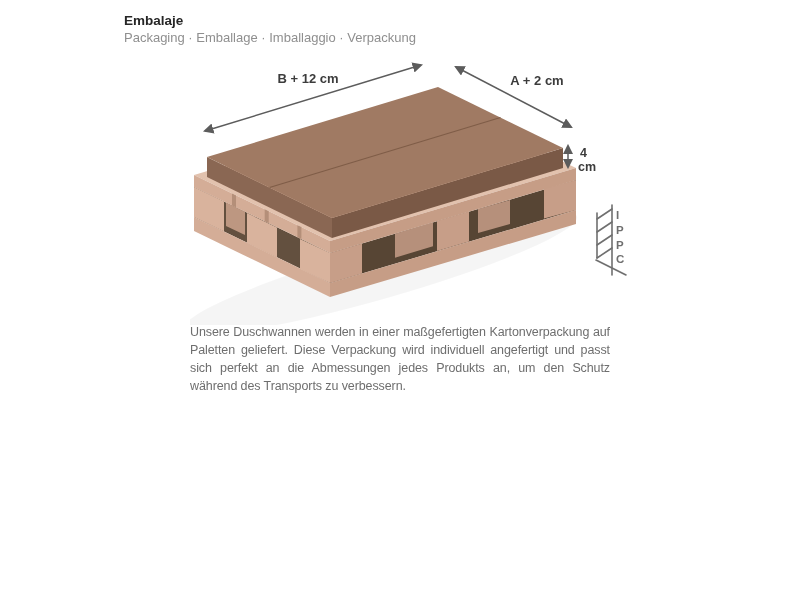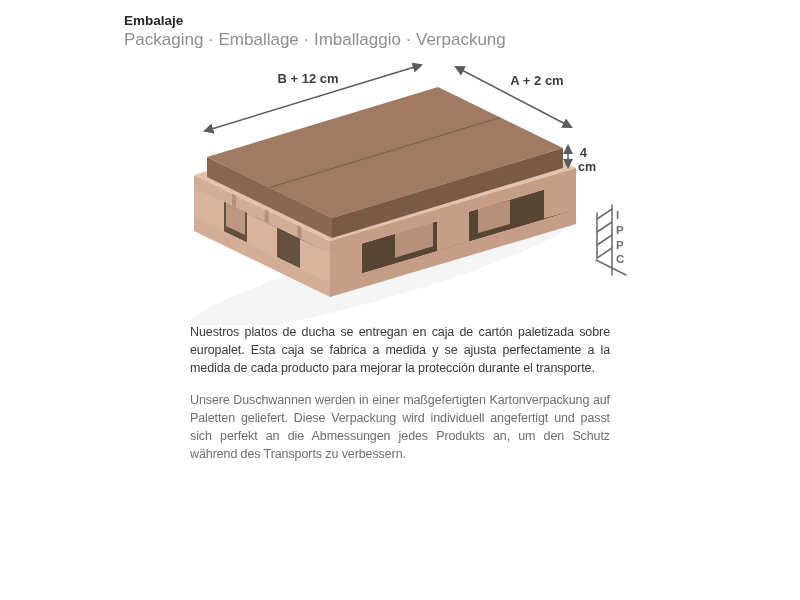--- a/index.html
+++ b/index.html
@@ -2,21 +2,21 @@
 <html><head>
 <meta charset="utf-8">
 <style>
   html,body { margin:0; padding:0; background:#fff; }
   .page {
     position:relative; width:800px; height:600px; background:#ffffff;
     font-family:"Liberation Sans", sans-serif; overflow:hidden;
   }
   .header { position:absolute; left:124px; top:13px; }
   .title { margin:0; font-size:13.5px; font-weight:bold; color:#262626; letter-spacing:0; }
-  .subtitle { margin:2px 0 0 0; font-size:17px; color:#8f8f8f; }
+  .subtitle { margin:2px 0 0 0; font-size:13px; color:#8f8f8f; }
   .illustration { position:absolute; left:190px; top:55px; }
   .text-col { position:absolute; left:190px; top:323px; width:420px; text-align:justify; }
   p.para {
     margin:0 0 9px 0; font-size:12.5px; line-height:18px;
     color:#6e6e6e; letter-spacing:-0.1px;
   }
   p.para.primary { color:#3a3a3a; margin-bottom:14px; }
   text.dim {
     font-family:"Liberation Sans", sans-serif;
     font-size:13px; font-weight:bold;
@@ -106,17 +106,16 @@
       <line x1="407" y1="203" x2="422" y2="193" stroke="#6f6f6f"></line>
       <line x1="406" y1="205" x2="436" y2="220" stroke="#6f6f6f"></line>
       <text class="ippc-letter" stroke="none" x="426" y="164" fill="#6f6f6f">I</text>
       <text class="ippc-letter" stroke="none" x="426" y="179" fill="#6f6f6f">P</text>
       <text class="ippc-letter" stroke="none" x="426" y="194" fill="#6f6f6f">P</text>
       <text class="ippc-letter" stroke="none" x="426" y="208" fill="#6f6f6f">C</text>
     </g>
   </svg>
 
   <main class="text-col">
-    <p class="para primary">Nuestros platos de ducha se entregan en caja de cartón paletizada sobre europalet. Esta caja se fabrica a medida y se ajusta perfectamente a la medida de cada producto para mejorar la protección durante el transporte.</p>
     <p class="para">Unsere Duschwannen werden in einer maßgefertigten Kartonverpackung auf Paletten geliefert. Diese Verpackung wird individuell angefertigt und passt sich perfekt an die Abmessungen jedes Produkts an, um den Schutz während des Transports zu verbessern.</p>
   </main>
 
 </div>
 
 </body></html>

